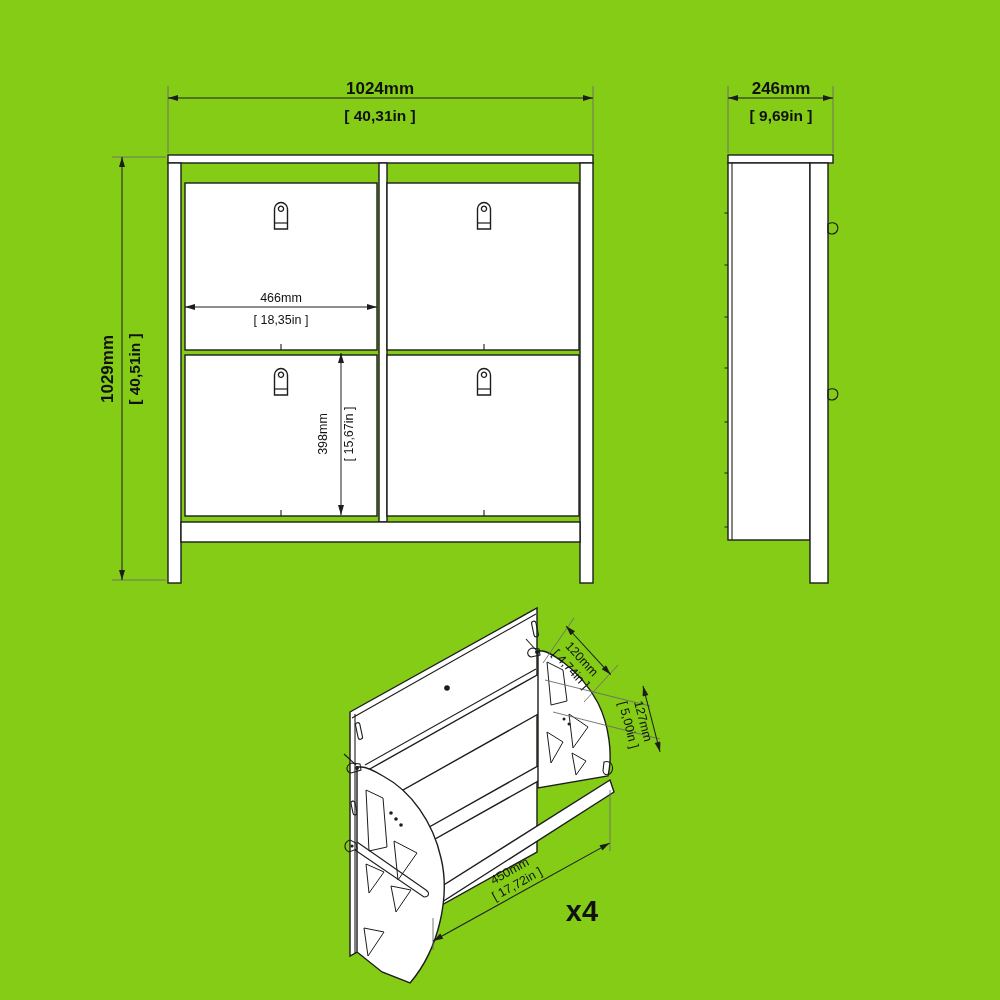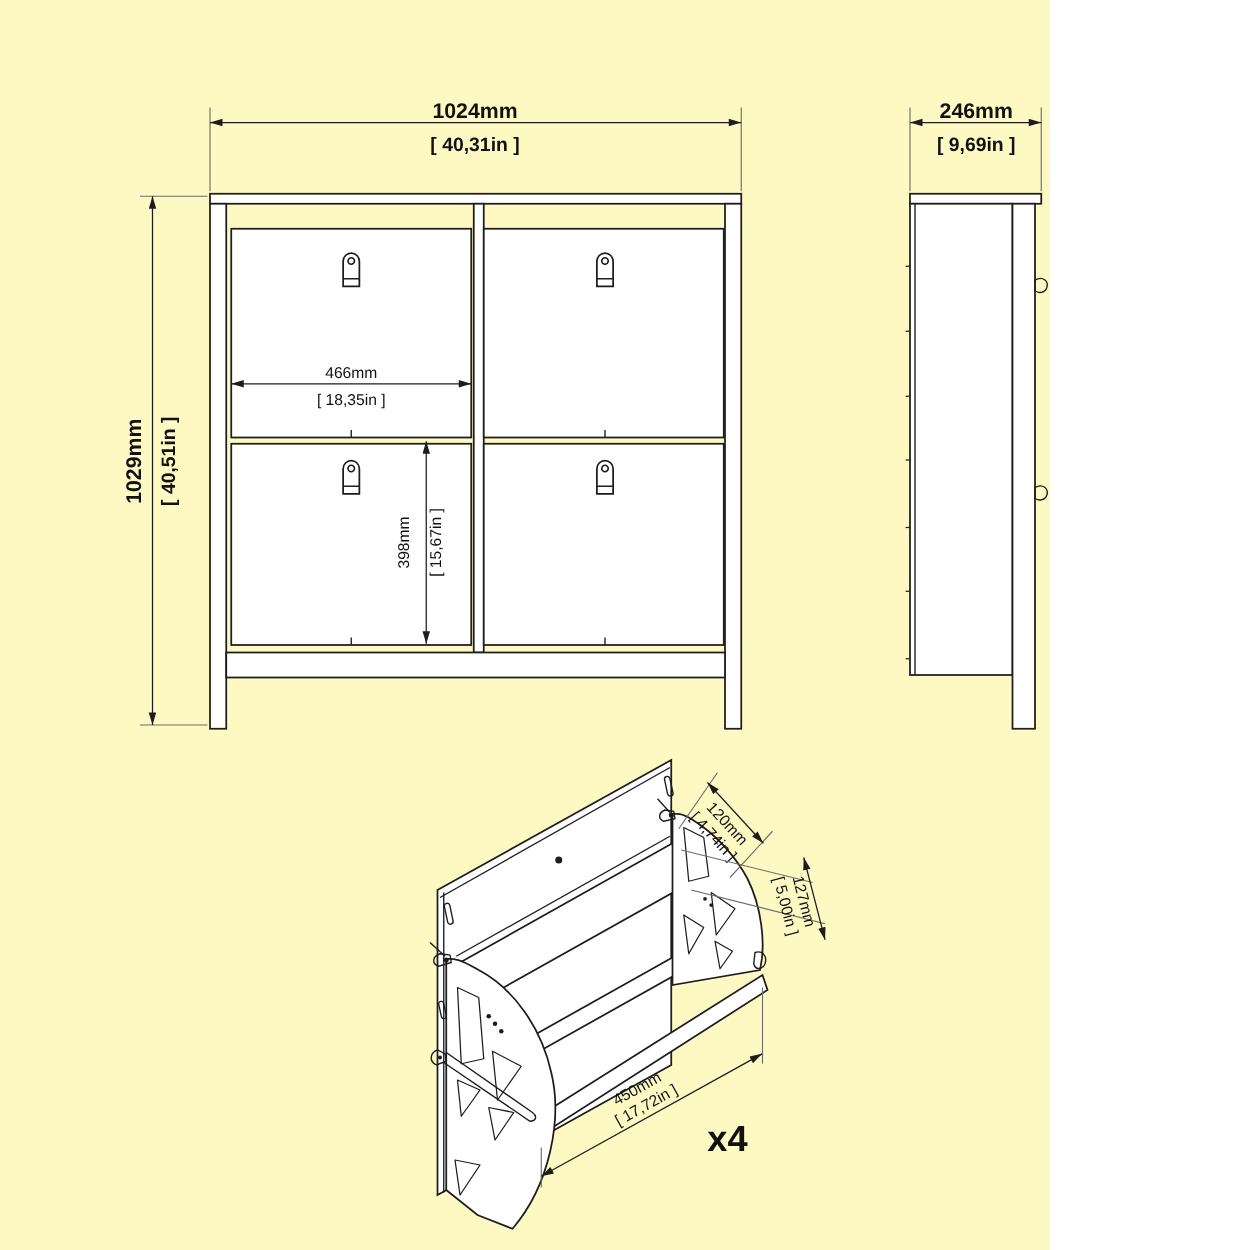--- a/index.html
+++ b/index.html
@@ -1,16 +1,16 @@
 <!DOCTYPE html>
 <html><head>
 <meta charset="utf-8">
 <style>
   html,body{margin:0;padding:0;background:#ffffff;}
-  .stage{position:relative;width:840px;height:1000px;background:#fef9c3;overflow:hidden;
+  .stage{position:relative;width:1000px;height:1000px;background:#84cc16;overflow:hidden;
          font-family:"Liberation Sans", sans-serif;}
   svg{position:absolute;left:0;top:0;}
   .obj{fill:#ffffff;stroke:#1d1d1d;stroke-width:1.4;}
   .objthin{fill:none;stroke:#1d1d1d;stroke-width:1.1;}
   .cut{fill:#ffffff;stroke:#1d1d1d;stroke-width:1;stroke-linejoin:round;}
   .dimline{fill:none;stroke:#1d1d1d;stroke-width:1;}
   .extline{fill:none;stroke:#6b6b6b;stroke-width:0.9;}
   .dot{fill:#1d1d1d;stroke:none;}
   text{fill:#111111;}
   .dim-lg{font:700 17px "Liberation Sans", sans-serif;}

